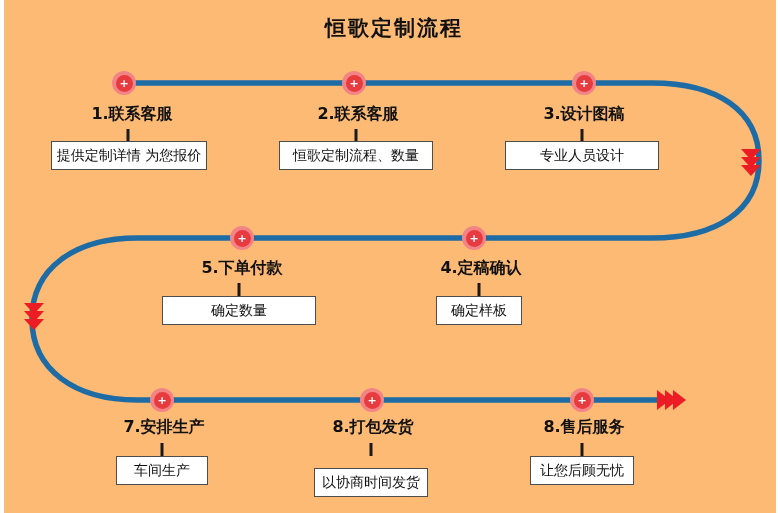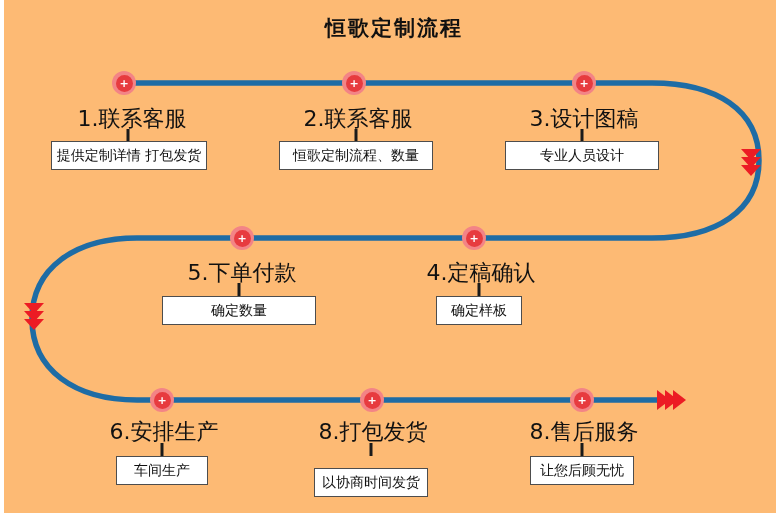--- a/index.html
+++ b/index.html
@@ -25,21 +25,21 @@
   .flow-svg{position:absolute;top:0;left:0;}
   .flow-path{fill:none;stroke:var(--blue);stroke-width:5.5;}
   .chevron{fill:var(--arrow-red);}
 
   .marker{position:absolute;width:24px;height:24px;border-radius:50%;
           background:var(--marker-ring);display:flex;align-items:center;justify-content:center;}
   .marker-inner{width:17px;height:17px;border-radius:50%;background:var(--marker-red);
           color:#fff;font-size:11px;font-weight:bold;line-height:17px;text-align:center;}
 
   .step-label{position:absolute;transform:translateX(-50%);white-space:nowrap;
-          font-size:22px;font-weight:normal;color:#111;}
+          font-size:16px;font-weight:bold;color:#111;}
   .tick{position:absolute;transform:translateX(-50%);width:3px;height:13px;background:#1a1a1a;}
   .desc-box{position:absolute;transform:translateX(-50%);height:27px;border:1px solid var(--box-border);
           background:#fff;display:flex;align-items:center;justify-content:center;
           font-size:14px;color:#111;white-space:nowrap;}
 </style>
 </head>
 <body>
 
 <div class="stage">
 
@@ -86,21 +86,21 @@
   <div class="marker" style="left:356px;top:388px">
       <div class="marker-inner">+</div>
     </div>
   <div class="marker" style="left:566px;top:388px">
       <div class="marker-inner">+</div>
     </div>
 
   <div>
     <div class="step-label" style="left:128px;top:104px">1.联系客服</div>
     <div class="tick" style="left:124px;top:129px"></div>
-    <div class="desc-box" style="left:125px;top:141px;width:154px">提供定制详情 打包发货</div>
+    <div class="desc-box" style="left:125px;top:141px;width:154px">提供定制详情 为您报价</div>
   </div>
   <div>
     <div class="step-label" style="left:354px;top:104px">2.联系客服</div>
     <div class="tick" style="left:352px;top:129px"></div>
     <div class="desc-box" style="left:352px;top:141px;width:152px">恒歌定制流程、数量</div>
   </div>
   <div>
     <div class="step-label" style="left:580px;top:104px">3.设计图稿</div>
     <div class="tick" style="left:578px;top:129px"></div>
     <div class="desc-box" style="left:578px;top:141px;width:152px">专业人员设计</div>
@@ -111,21 +111,21 @@
     <div class="tick" style="left:475px;top:283px"></div>
     <div class="desc-box" style="left:475px;top:296px;width:84px">确定样板</div>
   </div>
   <div>
     <div class="step-label" style="left:238px;top:258px">5.下单付款</div>
     <div class="tick" style="left:235px;top:283px"></div>
     <div class="desc-box" style="left:235px;top:296px;width:152px">确定数量</div>
   </div>
 
   <div>
-    <div class="step-label" style="left:160px;top:417px">6.安排生产</div>
+    <div class="step-label" style="left:160px;top:417px">7.安排生产</div>
     <div class="tick" style="left:158px;top:443px"></div>
     <div class="desc-box" style="left:158px;top:456px;width:90px">车间生产</div>
   </div>
   <div>
     <div class="step-label" style="left:369px;top:417px">8.打包发货</div>
     <div class="tick" style="left:367px;top:443px"></div>
     <div class="desc-box" style="left:367px;top:468px;width:112px">以协商时间发货</div>
   </div>
   <div>
     <div class="step-label" style="left:580px;top:417px">8.售后服务</div>

